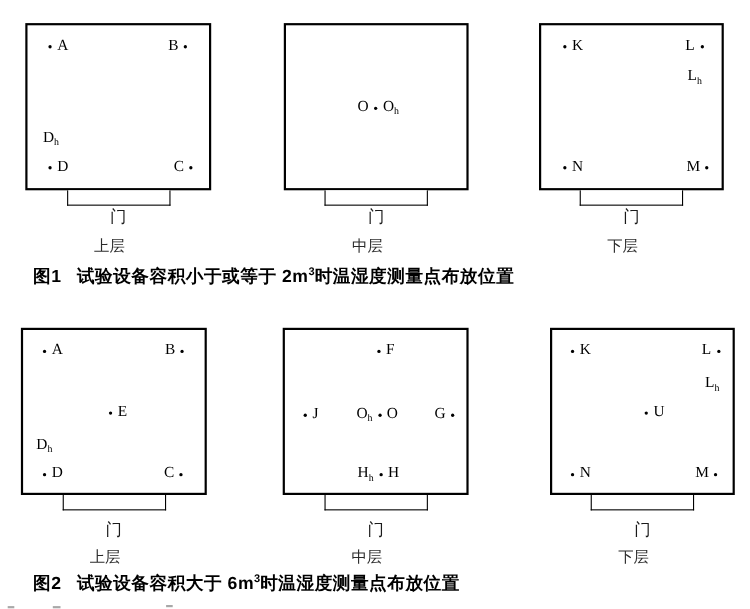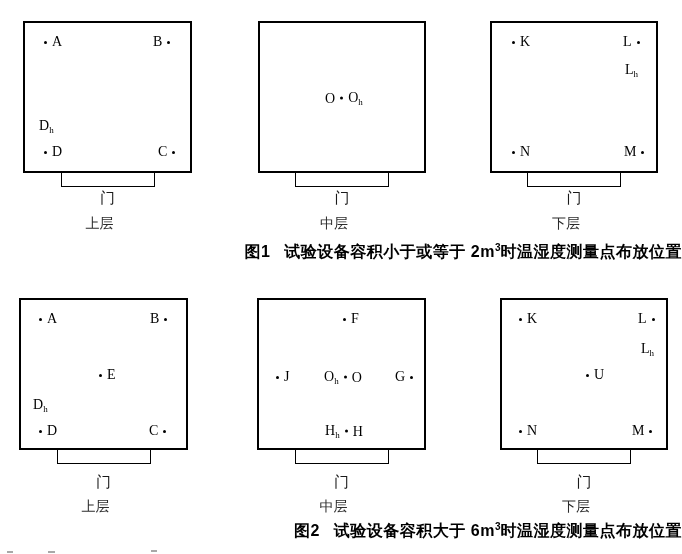--- a/index.html
+++ b/index.html
@@ -33,21 +33,21 @@
   }
   .layer-label{
     position:absolute;left:0;right:16px;text-align:center;
     font-size:14px;line-height:16px;color:#2b2b2b;
   }
   .fig1 .door-label{top:168px;}
   .fig1 .layer-label{top:194px;}
   .fig2 .door-label{top:175px;}
   .fig2 .layer-label{top:200px;}
   .caption{
-    position:absolute;left:30px;right:0;text-align:right;
+    position:absolute;left:30px;right:0;text-align:left;
     font-size:16px;line-height:20px;font-weight:bold;color:#000;letter-spacing:0.5px;
   }
   .caption .cap-no{margin-right:14px;}
   .caption sup{font-size:10px;position:relative;top:-6px;vertical-align:baseline;letter-spacing:0;}
   .cap1{top:242px;}
   .cap2{top:521px;}
   .frag{position:absolute;height:2px;background:#a8a8a8;}
 </style>
 </head>
 <body>

